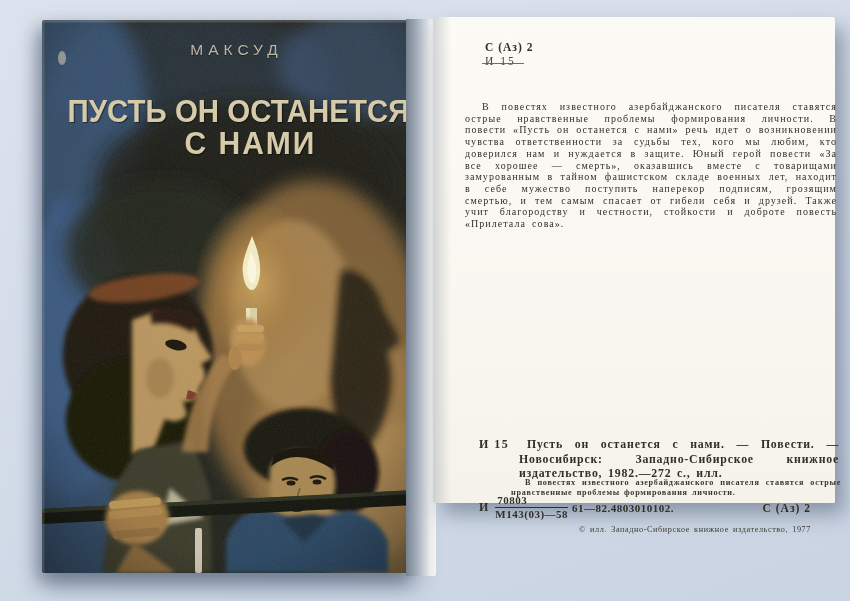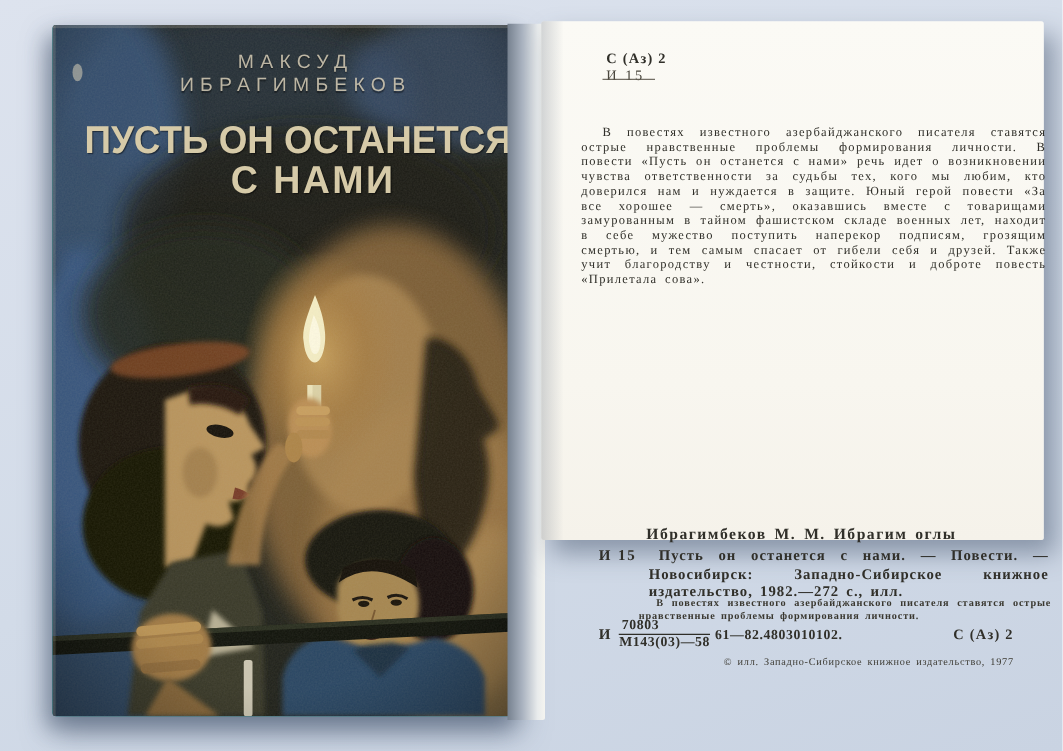--- a/index.html
+++ b/index.html
@@ -8,21 +8,21 @@
     background:linear-gradient(160deg,#dde3ee 0%,#d2dbe8 55%,#c9d3e2 100%);
     font-family:"Liberation Serif",serif;
     position:relative;
   }
   .stage{position:absolute;inset:0;}
 
   
   .cover{
     position:absolute;left:42px;top:20px;width:373px;height:553px;
     border-radius:3px;overflow:hidden;
-    background:#0f766e;
+    background:#be185d;
     box-shadow:-5px 8px 16px rgba(70,85,110,.40),0 12px 24px rgba(70,85,110,.55);
   }
   .cover svg{position:absolute;inset:0;display:block;}
   .cover-author{
     position:absolute;left:0;right:0;top:20px;text-align:center;
     font-family:"Liberation Sans",sans-serif;
     font-size:15.5px;line-height:19px;letter-spacing:5px;
     color:rgba(216,207,184,.85);
     text-shadow:0 1px 1px rgba(0,0,0,.45);
     transform:translateX(8px);
@@ -39,21 +39,21 @@
 
   
   .edge-strip{
     position:absolute;left:406px;top:19px;width:30px;height:557px;
     background:linear-gradient(90deg,#76818f 0%,#aab3c0 40%,#e8ebec 80%,#f4f4f0 100%);
     border-radius:0 2px 2px 0;
   }
 
   
   .page{
-    position:absolute;left:433px;top:17px;width:402px;height:415px;
+    position:absolute;left:433px;top:17px;width:402px;height:486px;
     background:linear-gradient(180deg,#fbfaf5 0%,#f8f6ef 70%,#f5f2ea 100%);
     border-radius:2px;
     box-shadow:9px 11px 20px rgba(70,85,110,.5);
     color:#302f29;
   }
   .page .left-shade{
     position:absolute;left:0;top:0;bottom:0;width:18px;
     background:linear-gradient(90deg,rgba(115,125,140,.30),rgba(115,125,140,0));
     border-radius:2px 0 0 2px;
   }
@@ -205,42 +205,40 @@
 
       <rect width="373" height="553" filter="url(#grain)" opacity=".8"></rect>
       <rect width="373" height="553" fill="url(#vig)"></rect>
       <rect x="0" y="0" width="373" height="2.5" fill="#cfc6ae" opacity=".22"></rect>
       <rect x="0" y="0" width="2.5" height="553" fill="#cfc6ae" opacity=".18"></rect>
       <ellipse cx="20" cy="38" rx="4" ry="7" fill="#d8d0b8" opacity=".55"></ellipse>
     </svg>
 
     <div class="cover-author">
       <div>МАКСУД</div>
-      <div>ИБРАГИМБЕКОВ</div>
     </div>
     <div class="cover-title1">ПУСТЬ ОН ОСТАНЕТСЯ</div>
     <div class="cover-title2">С НАМИ</div>
   </div>
 
   <div class="edge-strip"></div>
 
   <div class="page">
     <div class="left-shade"></div>
 
     <div class="top-codes">
       <div class="top-code-1">С (Аз) 2</div>
       <span class="top-code-2">
         <span>И 15</span>
         <span class="strike"></span>
       </span>
     </div>
 
     <div class="annot">В повестях известного азербайджанского писателя ставятся острые нравственные проблемы формирования личности. В повести «Пусть он останется с нами» речь идет о возникновении чувства ответственности за судьбы тех, кого мы любим, кто доверился нам и нуждается в защите. Юный герой повести «За все хорошее — смерть», оказавшись вместе с товарищами замурованным в тайном фашистском складе военных лет, находит в себе мужество поступить наперекор подписям, грозящим смертью, и тем самым спасает от гибели себя и друзей. Также учит благородству и честности, стойкости и доброте повесть «Прилетала сова».</div>
 
-    <div class="bib-author">Ибрагимбеков М. М. Ибрагим оглы</div>
 
     <div class="bib-row">
       <div class="bib-code">И 15</div>
       <div class="bib-entry">Пусть он останется с нами. — Повести. — Новосибирск: Западно-Сибирское книжное издательство, 1982.—272 с., илл.</div>
     </div>
 
     <div class="bib-note">В повестях известного азербайджанского писателя ставятся острые нравственные проблемы формирования личности.</div>
 
     <div class="catalog-row">
       <span class="cat-prefix">И</span>

